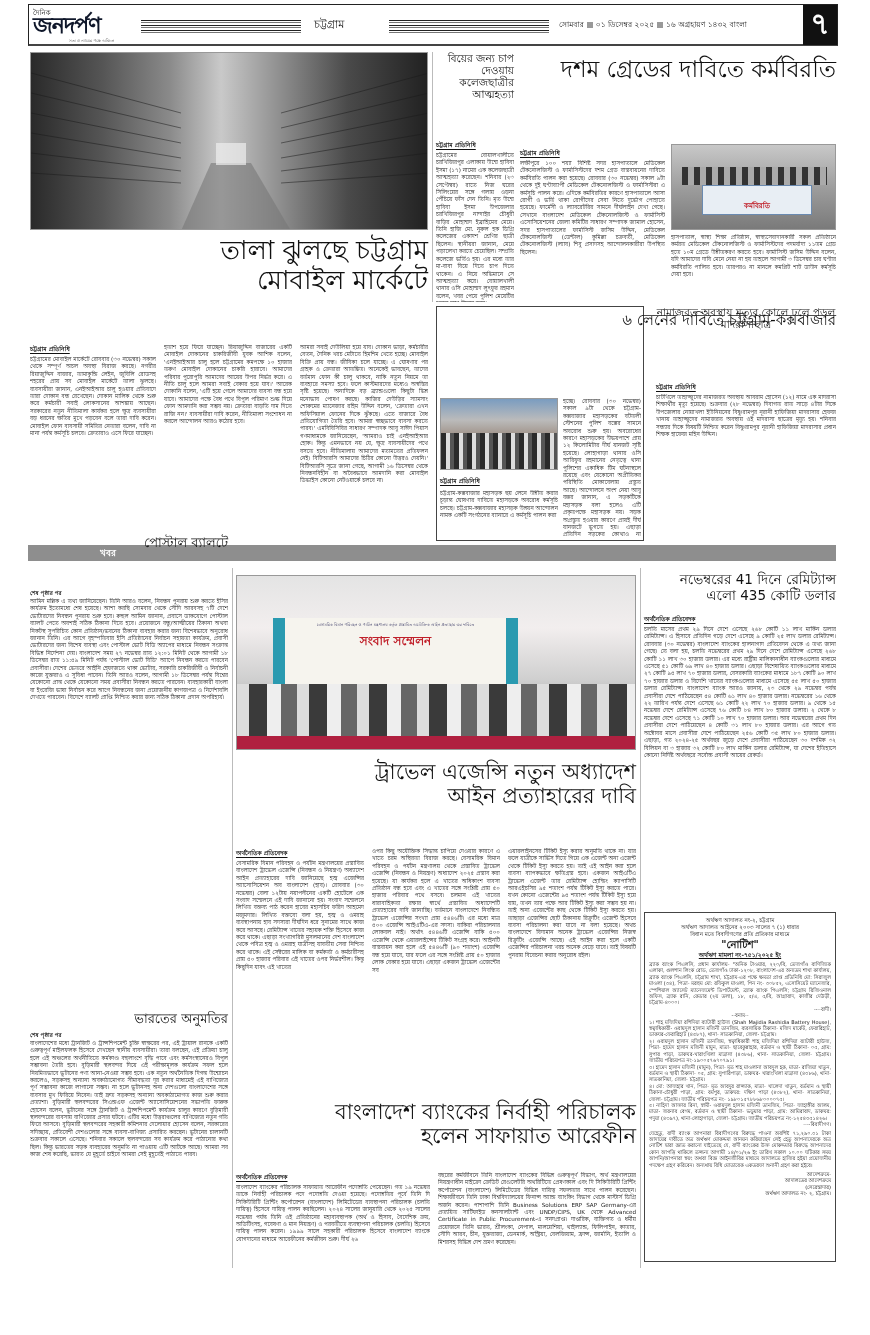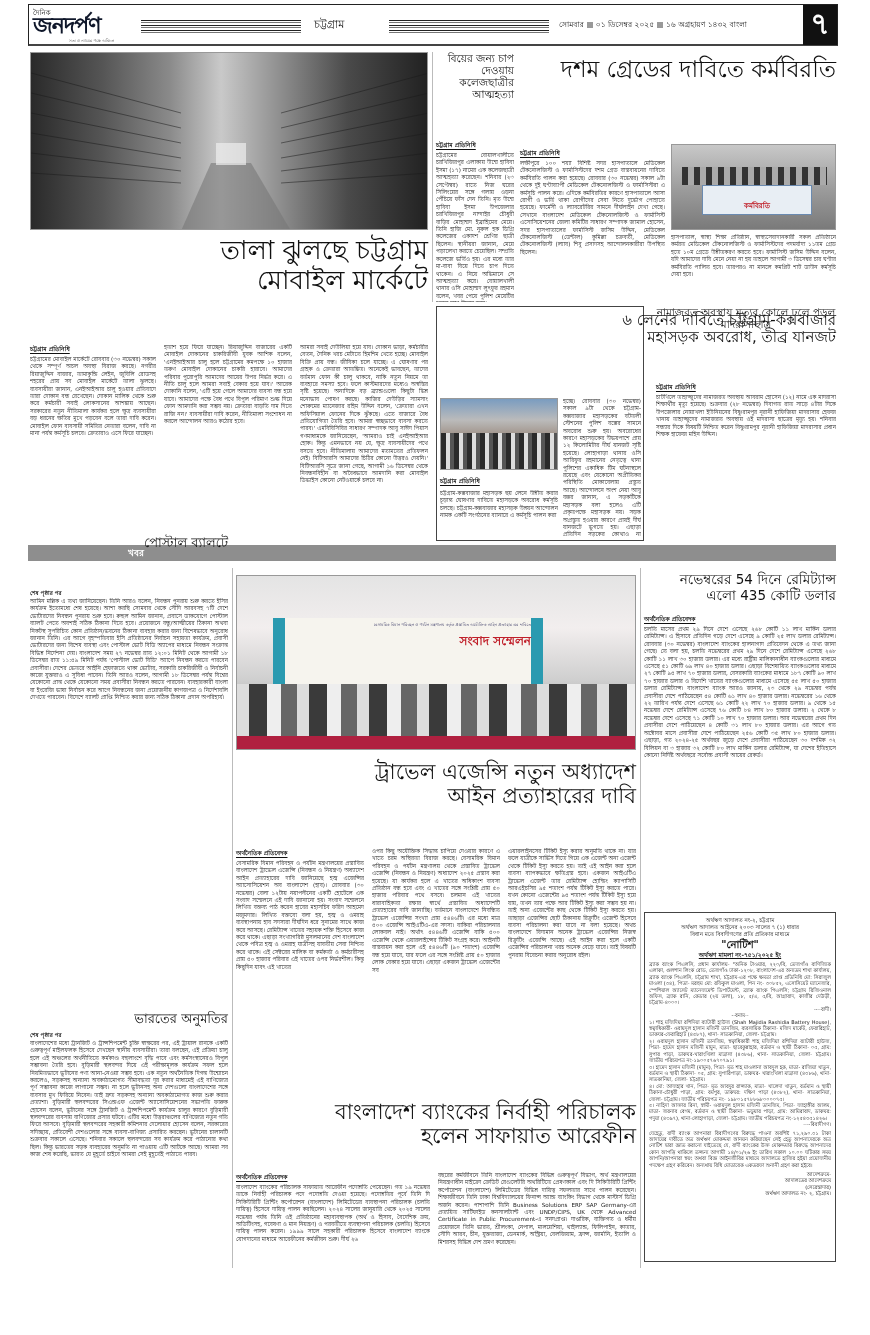--- a/index.html
+++ b/index.html
@@ -13,21 +13,21 @@
 #masthead{left:28px;top:4px;width:810px;height:42px;border:1px solid #222;border-bottom:2px solid #444;background:#fff}
 .rules{position:absolute;height:16px;top:13px;background:repeating-linear-gradient(#fff 0 2px,#222 2px 3px,#fff 3px 4px,#777 4px 5px)}
 #pgnum{position:absolute;right:0;top:0;width:34px;height:40px;background:#111;color:#fff;font-size:30px;font-weight:bold;display:flex;align-items:center;justify-content:center;font-family:"DejaVu Sans",sans-serif}
 .logo-small{position:absolute;left:4px;top:2px;font-size:7px;font-family:"DejaVu Sans",sans-serif}
 .logo-main{position:absolute;left:4px;top:9px;font-size:22px;font-weight:bold;font-family:"DejaVu Sans",sans-serif;letter-spacing:-1px;color:#0f172a;line-height:24px}
 .logo-tag{position:absolute;left:40px;top:33px;font-size:4px;font-family:"DejaVu Sans",sans-serif;color:#333}
 #section-name{position:absolute;left:285px;top:11px;font-size:11px;font-family:"DejaVu Sans",sans-serif}
 #dateline{position:absolute;left:530px;top:14px;font-size:7.5px;font-family:"DejaVu Sans",sans-serif}
 .sq{display:inline-block;width:6px;height:6px;background:#999;vertical-align:middle;margin:0 3px}
 .divider-v{position:absolute;width:1px;background:#bbb}
-#section-bar{left:28px;top:545px;width:808px;height:16px;background:#8e8e8e;color:#fff;font-family:"DejaVu Sans",sans-serif;font-size:9px;font-weight:bold;padding-left:100px;line-height:16px}
+#section-bar{left:28px;top:545px;width:808px;height:16px;background:#8e8e8e;color:#fff;font-family:"DejaVu Sans",sans-serif;font-size:9px;font-weight:bold;padding-left:72px;line-height:16px}
 .box{border:1px solid #444}
 </style>
 </head>
 <body>
 
 <div id="masthead" class="abs">
   <div class="logo-small">দৈনিক</div>
   <div class="logo-main">জনদর্পণ</div>
   <div class="logo-tag">সত্য ও ন্যায়ের পক্ষে অবিচল</div>
   <div class="rules" style="left:112px;width:160px"></div>
@@ -81,21 +81,20 @@
 <div class="abs txt" style="left:520px;top:160px;width:145px;height:140px">লক্ষীপুরে ১০০ শয্যা বিশিষ্ট সদর হাসপাতালে মেডিকেল টেকনোলজিস্ট ও ফার্মাসিস্টদের দশম গ্রেড বাস্তবায়নের দাবিতে কর্মবিরতি পালন করা হয়েছে। রোববার (৩০ নভেম্বর) সকাল ৯টা থেকে দুই ঘণ্টাব্যাপী মেডিকেল টেকনোলজিস্ট ও ফার্মাসিস্টরা এ কর্মসূচি পালন করে। এদিকে কর্মবিরতির কারণে হাসপাতালে আসা রোগী ও ভর্তি থাকা রোগীদের সেবা নিতে দুর্ভোগ পোহাতে হয়েছে। ফার্মেসী ও ল্যাবরেটরির সামনে দীর্ঘলাইন দেখা গেছে। সেখানে বাংলাদেশ মেডিকেল টেকনোলজিস্ট ও ফার্মাসিস্ট এসোসিয়েশনের জেলা কমিটির সাধারণ সম্পাদক জামাল হোসেন, সদর হাসপাতালের ফার্মাসিস্ট জসিম উদ্দিন, মেডিকেল টেকনোলজিস্ট (ডেন্টাল) কুমিল্লা চক্রবর্তী, মেডিকেল টেকনোলজিস্ট (ল্যাব) শিবু প্রসাদসহ আন্দোলনকারীরা উপস্থিত ছিলেন।</div>
 <div class="abs photo" style="left:671px;top:144px;width:165px;height:86px;background:linear-gradient(#c8c8c8 0%,#9a9a9a 55%,#7a7a7a 100%)">
   <div style="position:absolute;left:30px;top:40px;width:110px;height:30px;background:#e8eef4;border:1px solid #6a8ab0;font-family:'DejaVu Sans',sans-serif;font-size:7px;color:#c0202a;text-align:center;line-height:40px;font-weight:bold">কর্মবিরতি</div>
   <div style="position:absolute;left:10px;top:22px;width:145px;height:18px;background:repeating-linear-gradient(90deg,#333 0 6px,#aaa 6px 12px)"></div>
 </div>
 <div class="abs txt" style="left:671px;top:234px;width:165px;height:66px">হাসপাতাল, স্বাস্থ্য শিক্ষা প্রতিষ্ঠান, স্বাস্থ্যসেবাদানকারী সকল প্রতিষ্ঠানে কর্মরত মেডিকেল টেকনোলজিস্ট ও ফার্মাসিস্টদের পদমর্যাদা ১১তম গ্রেড হতে ১০ম গ্রেডে উন্নীতকরণ করতে হবে। ফার্মাসিস্ট জসিম উদ্দিন বলেন, যদি আমাদের দাবি মেনে নেয়া না হয় তাহলে আগামী ৩ ডিসেম্বর চার ঘণ্টার কর্মবিরতি পালিত হবে। তারপরও না মানলে কমপ্লিট শাট ডাউন কর্মসূচি দেয়া হবে।</div>
 
 <div class="abs box" style="left:436px;top:306px;width:208px;height:235px"></div>
 <div class="abs hl" style="left:440px;top:312px;width:396px;font-size:15px">
   <div>৬ লেনের দাবিতে চট্টগ্রাম-কক্সবাজার</div>
-  <div>মহাসড়ক অবরোধ, তীব্র যানজট</div>
 </div>
 <div class="abs photo" style="left:440px;top:398px;width:118px;height:72px;background:linear-gradient(#7a9cc0 0%,#bbb 30%,#8a7260 70%,#5a4a3a 100%)">
   <div style="position:absolute;left:0;bottom:0;width:118px;height:36px;background:repeating-linear-gradient(90deg,#2a2a2a 0 5px,#ddd 5px 9px,#555 9px 13px)"></div>
 </div>
 <div class="abs byline" style="left:440px;top:476px">চট্টগ্রাম প্রতিনিধি</div>
 <div class="abs txt" style="left:440px;top:490px;width:118px;height:48px">চট্টগ্রাম-কক্সবাজার মহাসড়ক ছয় লেনে উন্নীত করার চূড়ান্ত ঘোষণার দাবিতে মহাসড়কে অবরোধ কর্মসূচি চলছে। চট্টগ্রাম-কক্সবাজার মহাসড়ক উন্নয়ন আন্দোলন নামক একটি সংগঠনের ব্যানারে এ কর্মসূচি পালন করা</div>
 <div class="abs txt" style="left:563px;top:398px;width:78px;height:140px">হচ্ছে। রোববার (৩০ নভেম্বর) সকাল ৯টা থেকে চট্টগ্রাম-কক্সবাজার মহাসড়কের বটতলী স্টেশনের পুলিশ বক্সের সামনে অবরোধ শুরু হয়। অবরোধের কারণে মহাসড়কের উভয়পাশে প্রায় ১২ কিলোমিটার দীর্ঘ যানজট সৃষ্টি হয়েছে। লোহাগাড়া থানার ওসি আরিফুর রহমানের নেতৃত্বে থানা পুলিশের একাধিক টিম ঘটনাস্থলে রয়েছে এবং যেকোনো অপ্রীতিকর পরিস্থিতি মোকাবেলায় প্রস্তুত আছে। আন্দোলনে অংশ নেয়া আবু বক্কর জানান, এ সড়কটিকে মহাসড়ক বলা হলেও এটি প্রকৃতপক্ষে মহাসড়ক নয়। সড়ক অপ্রস্তুত হওয়ার কারণে প্রায়ই দীর্ঘ যানজটে ভুগতে হয়। এছাড়া প্রতিদিন সড়কের কোথাও না কোথাও দুর্ঘটনা ঘটছে, এতে প্রাণও যাচ্ছে। এরপরও সরকার এই সড়কের দিকে নজর দিচ্ছে না। এ কারণে আমরা অবরোধ শুরু করেছি। সড়কটি ছয় লেনের চূড়ান্ত ঘোষণা না আসা পর্যন্ত আন্দোলন চালিয়ে যাবো।</div>
 
 <div class="abs hl" style="left:656px;top:306px;width:180px;font-size:10.5px;text-align:center">নামাজরত অবস্থায় মৃত্যুর কোলে ঢলে পড়ল মাদরাসাছাত্র</div>
 <div class="abs byline" style="left:656px;top:382px">চট্টগ্রাম প্রতিনিধি</div>
@@ -107,21 +106,21 @@
 <div class="abs txt" style="left:30px;top:590px;width:198px;font-weight:bold">শেষ পৃষ্ঠার পর</div>
 <div class="abs txt" style="left:30px;top:598px;width:198px;height:410px">আমিন মল্লিক এ তথ্য জানিয়েছেন। তিনি আরও বলেন, নিবন্ধন পুনরায় শুরু করতে ইসির কার্যক্রম ইতোমধ্যে শেষ হয়েছে। আশা করছি সোমবার থেকে সৌদি আরবসহ ৭টি দেশে ভোটারদের নিবন্ধন পুনরায় শুরু হবে। রুহুল আমিন জানান, প্রবাসে ডাকযোগে পোস্টাল ব্যালট পেতে অবশ্যই সঠিক ঠিকানা দিতে হবে। প্রয়োজনে বন্ধু/আত্মীয়ের ঠিকানা অথবা নিকটস্থ সুপরিচিত কোন প্রতিষ্ঠান/ভবনের ঠিকানা ব্যবহার করার জন্য বিশেষভাবে অনুরোধ জানান তিনি। এর আগে বৃহস্পতিবার ইসি প্রতিষ্ঠানের নির্বাচন সহায়তা কার্যক্রম, প্রবাসী ভোটারদের জন্য বিশেষ ব্যবস্থা এবং পোস্টাল ভোট বিডি অ্যাপের মাধ্যমে নিবন্ধন সংক্রান্ত বিভিন্ন নির্দেশনা দেয়। বাংলাদেশ সময় ২৭ নভেম্বর রাত ১২:০১ মিনিট থেকে আগামী ১৮ ডিসেম্বর রাত ১১:৫৯ মিনিট পর্যন্ত 'পোস্টাল ভোট বিডি' অ্যাপে নিবন্ধন করতে পারবেন প্রবাসীরা। দেশের ভেতরে আইনি হেফাজতে থাকা ভোটার, সরকারি চাকরিজীবী ও নির্বাচনী কাজে যুক্তরাও এ সুবিধা পাবেন। তিনি আরও বলেন, আগামী ১৮ ডিসেম্বর পর্যন্ত বিশ্বের যেকোনো প্রান্ত থেকে যেকোনো সময় প্রবাসীরা নিবন্ধন করতে পারবেন। ব্যবহারকারী বাংলা বা ইংরেজি ভাষা নির্বাচন করে আগে নিবন্ধনের জন্য প্রয়োজনীয় কাগজপত্র ও নির্দেশাবলি দেখতে পারবেন। বিদেশে ব্যালট প্রাপ্তি নিশ্চিত করার জন্য সঠিক ঠিকানা প্রদান অপরিহার্য।</div>
 
 <div class="abs hl" style="left:30px;top:1012px;width:198px;font-size:13px">ভারতের অনুমতির</div>
 <div class="abs txt" style="left:30px;top:1032px;width:198px;font-weight:bold">শেষ পৃষ্ঠার পর</div>
 <div class="abs txt" style="left:30px;top:1040px;width:198px;height:225px">বাংলাদেশের মধ্যে ট্রানজিট ও ট্রান্সশিপমেন্ট চুক্তি স্বাক্ষরের পর, এই ট্রায়াল রানকে একটি গুরুত্বপূর্ণ মাইলফলক হিসেবে দেখছেন স্থানীয় ব্যবসায়ীরা। তারা বলছেন, এই প্রক্রিয়া চালু হলে এই অঞ্চলের অর্থনীতিতে কর্মকাণ্ড বহুলাংশে বৃদ্ধি পাবে এবং কর্মসংস্থানেরও বিপুল সম্ভাবনা তৈরি হবে। বুড়িমারী স্থলবন্দর দিয়ে এই পরীক্ষামূলক কার্যক্রম সফল হলে নিয়মিতভাবে ভুটানের পণ্য আনা-নেওয়া সম্ভব হবে। এক নতুন অর্থনৈতিক দিগন্ত উন্মোচন করলেও, সড়কসহ অন্যান্য অবকাঠামোগত সীমাবদ্ধতা দূর করার মাধ্যমেই এই বাণিজ্যের পূর্ণ সম্ভাবনা কাজে লাগানো সম্ভব। না হলে ভুটানসহ অন্য দেশগুলো বাংলাদেশের সঙ্গে ব্যবসার মুখ ফিরিয়ে নিবেন। তাই দ্রুত সড়কসহ অন্যান্য অবকাঠামোগত কাজ শুরু করার প্রত্যাশা। বুড়িমারী স্থলবন্দরের সিএন্ডএফ এজেন্ট অ্যাসোসিয়েশনের সভাপতি ফারুক হোসেন বলেন, ভুটানের সঙ্গে ট্রানজিট ও ট্রান্সশিপমেন্ট কার্যক্রম চালুর কারণে বুড়িমারী স্থলবন্দরের ব্যবসায় বাণিজ্যের প্রসার ঘটবে। এটির মধ্যে উত্তরাঞ্চলের বাণিজ্যের নতুন গতি ফিরে আসবে। বুড়িমারী স্থলবন্দরের সহকারী কমিশনার দেলোয়ার হোসেন বলেন, সরকারের সদিচ্ছায়, প্রতিবেশী দেশগুলোর সঙ্গে ব্যবসা-বাণিজ্য প্রসারিত করছেন। ভুটানের চালানটি শুক্রবার সকালে এসেছে। শনিবার সকালে স্থলবন্দরের সব কার্যক্রম করে পাঠানোর কথা ছিল। কিন্তু ভারতের সড়ক ব্যবহারের অনুমতি না পাওয়ায় এটি আটকে আছে। আমরা সব কাজ শেষ করেছি, ভারত যে মুহূর্তে চাইবে আমরা সেই মুহূর্তেই পাঠাতে পারব।</div>
 
 <div class="divider-v" style="left:232px;top:568px;height:700px"></div>
 
 <div class="abs photo" style="left:236px;top:575px;width:400px;height:175px;background:linear-gradient(#e4e4e4 0%,#f2eeee 30%,#cfcfcf 60%,#8a8a8a 100%)">
-  <div style="position:absolute;left:36px;top:42px;width:270px;height:70px;background:#f6f4ee;border-left:12px solid #2a9ab0;border-right:12px solid #2a9ab0;text-align:right;padding-top:4px">
+  <div style="position:absolute;left:36px;top:42px;width:245px;height:70px;background:#f6f4ee;border-left:12px solid #2a9ab0;border-right:12px solid #2a9ab0;text-align:center;padding-top:4px">
     <div style="font-family:'DejaVu Sans',sans-serif;font-size:4px;color:#225">বেসামরিক বিমান পরিবহন ও পর্যটন মন্ত্রণালয় কর্তৃক প্রস্তাবিত অযৌক্তিক আইন প্রত্যাহার এর দাবিতে</div>
     <div style="font-family:'DejaVu Sans',sans-serif;font-size:12px;color:#c0202a;font-weight:bold;margin-top:3px">সংবাদ সম্মেলন</div>
   </div>
   <div style="position:absolute;left:0;top:108px;width:400px;height:52px;background:repeating-linear-gradient(90deg,#ddd 0 12px,#3a3a3a 12px 30px,#eee 30px 44px,#666 44px 60px)"></div>
   <div style="position:absolute;left:0;top:160px;width:400px;height:15px;background:#b02040"></div>
 </div>
 <div class="abs hl" style="left:236px;top:760px;width:400px;font-size:21px">
   <div>ট্রাভেল এজেন্সি নতুন অধ্যাদেশ</div>
   <div>আইন প্রত্যাহারের দাবি</div>
 </div>
@@ -134,21 +133,21 @@
   <div>বাংলাদেশ ব্যাংকের নির্বাহী পরিচালক</div>
   <div>হলেন সাফায়াত আরেফীন</div>
 </div>
 <div class="abs byline" style="left:236px;top:1172px">অর্থনৈতিক প্রতিবেদক</div>
 <div class="abs txt" style="left:236px;top:1184px;width:194px;height:80px">বাংলাদেশ ব্যাংকের পরিচালক সাফায়াত আরেফীন পদোন্নতি পেয়েছেন। গত ১৯ নভেম্বর তাকে নির্বাহী পরিচালক পদে পদোন্নতি দেওয়া হয়েছে। পদোন্নতির পূর্বে তিনি দি সিকিউরিটি প্রিন্টিং কর্পোরেশন (বাংলাদেশ) লিমিটেডের ব্যবস্থাপনা পরিচালক (চলতি দায়িত্ব) হিসেবে দায়িত্ব পালন করছিলেন। ২০২৪ সালের জানুয়ারি থেকে ২০২৫ সালের নভেম্বর পর্যন্ত তিনি ওই প্রতিষ্ঠানের মহাব্যবস্থাপক (অর্থ ও হিসাব, বৈদেশিক ক্রয়, অডিটিংসহ, গবেষণা ও মান নিয়ন্ত্রণ) ও পরবর্তীতে ব্যবস্থাপনা পরিচালক (চলতি) হিসেবে দায়িত্ব পালন করেন। ১৯৯৯ সালে সহকারী পরিচালক হিসেবে বাংলাদেশ ব্যাংকে যোগদানের মাধ্যমে আরেফীনের কর্মজীবন শুরু। দীর্ঘ ২৬</div>
 <div class="abs txt" style="left:438px;top:1172px;width:198px;height:92px">বছরের কর্মজীবনে তিনি বাংলাদেশ ব্যাংকের বিভিন্ন গুরুত্বপূর্ণ বিভাগ, অর্থ মন্ত্রণালয়ের নিয়ন্ত্রণাধীন মাইক্রো ক্রেডিট রেগুলেটরি অথরিটিতে প্রেষণকাল এবং দি সিকিউরিটি প্রিন্টিং কর্পোরেশন (বাংলাদেশ) লিমিটেডের বিভিন্ন দায়িত্ব সফলতার সাথে পালন করেছেন। শিক্ষাজীবনে তিনি ঢাকা বিশ্ববিদ্যালয়ের ফিনান্স অ্যান্ড ব্যাংকিং বিভাগ থেকে মাস্টার্স ডিগ্রি অর্জন করেন। পাশাপাশি তিনি Business Solutions ERP SAP Germany-এর প্রত্যয়িত সার্টিফাইড কনসালট্যান্ট এবং UNDP/CIPS, UK থেকে Advanced Certificate in Public Procurement-এ সনদপ্রাপ্ত। দাপ্তরিক, ব্যক্তিগত ও ধর্মীয় প্রয়োজনে তিনি ভারত, শ্রীলংকা, নেপাল, মালয়েশিয়া, থাইল্যান্ড, ফিলিপাইন, কাতার, সৌদি আরব, চীন, যুক্তরাজ্য, ডেনমার্ক, অস্ট্রিয়া, বেলজিয়াম, ফ্রান্স, জার্মানি, ইতালি ও মিশরসহ বিভিন্ন দেশ ভ্রমণ করেছেন।</div>
 
 <div class="divider-v" style="left:640px;top:568px;height:700px"></div>
 
 <div class="abs hl" style="left:644px;top:572px;width:192px;font-size:13.5px">
-  <div>নভেম্বরের 54 দিনে রেমিট্যান্স</div>
+  <div>নভেম্বরের 41 দিনে রেমিট্যান্স</div>
   <div>এলো 435 কোটি ডলার</div>
 </div>
 <div class="abs byline" style="left:644px;top:614px">অর্থনৈতিক প্রতিবেদক</div>
 <div class="abs txt" style="left:644px;top:626px;width:192px;height:280px">চলতি মাসের প্রথম ২৯ দিনে দেশে এসেছে ২৬৮ কোটি ১১ লাখ মার্কিন ডলার রেমিট্যান্স। এ হিসাবে প্রতিদিন গড়ে দেশে এসেছে ৯ কোটি ২৫ লাখ ডলার রেমিট্যান্স। রোববার (৩০ নভেম্বর) বাংলাদেশ ব্যাংকের হালনাগাদ প্রতিবেদন থেকে এ তথ্য জানা গেছে। তে বলা হয়, চলতি নভেম্বরের প্রথম ২৯ দিনে দেশে রেমিট্যান্স এসেছে ২৬৮ কোটি ১১ লাখ ৩০ হাজার ডলার। এর মধ্যে রাষ্ট্রীয় মালিকানাধীন ব্যাংকগুলোর মাধ্যমে এসেছে ৫১ কোটি ৬৯ লাখ ৪০ হাজার ডলার। এছাড়া বিশেষায়িত ব্যাংকগুলোর মাধ্যমে ২৭ কোটি ৯৫ লাখ ৭০ হাজার ডলার, বেসরকারি ব্যাংকের মাধ্যমে ১৮৭ কোটি ৯০ লাখ ৭০ হাজার ডলার ও বিদেশি খাতের ব্যাংকগুলোর মাধ্যমে এসেছে ৫৫ লাখ ৫০ হাজার ডলার রেমিট্যান্স। বাংলাদেশ ব্যাংক আরও জানায়, ২৩ থেকে ২৯ নভেম্বর পর্যন্ত প্রবাসীরা দেশে পাঠিয়েছেন ৫৪ কোটি ৬১ লাখ ৪০ হাজার ডলার। নভেম্বরের ১৬ থেকে ২২ তারিখ পর্যন্ত দেশে এসেছে ৬১ কোটি ২২ লাখ ৭০ হাজার ডলার। ৯ থেকে ১৫ নভেম্বর দেশে রেমিট্যান্স এসেছে ৭৬ কোটি ৮৪ লাখ ৮০ হাজার ডলার। ২ থেকে ৮ নভেম্বর দেশে এসেছে ৭১ কোটি ১০ লাখ ৭০ হাজার ডলার। আর নভেম্বরের প্রথম দিন প্রবাসীরা দেশে পাঠিয়েছেন ৪ কোটি ৩১ লাখ ৮০ হাজার ডলার। এর আগে গত অক্টোবর মাসে প্রবাসীরা দেশে পাঠিয়েছেন ২৫৬ কোটি ৩৫ লাখ ৮০ হাজার ডলার। এছাড়া, গত ২০২৪-২৫ অর্থবছর জুড়ে দেশে প্রবাসীরা পাঠিয়েছেন ৩০ দশমিক ৩২ বিলিয়ন বা ৩ হাজার ৩২ কোটি ৮০ লাখ মার্কিন ডলার রেমিট্যান্স, যা দেশের ইতিহাসে কোনো নির্দিষ্ট অর্থবছরে সর্বোচ্চ প্রবাসী আয়ের রেকর্ড।</div>
 
 <div class="abs box" style="left:644px;top:912px;width:192px;height:350px;padding:4px;font-family:'DejaVu Sans',sans-serif">
   <div style="text-align:center;font-size:5.5px;line-height:7px">অর্থঋণ আদালত নং-২, চট্টগ্রাম</div>
   <div style="text-align:center;font-size:5.5px;line-height:7px">অর্থঋণ আদালত আইনের ২০০৩ সালের ৭ (১) ধারার</div>
   <div style="text-align:center;font-size:5.5px;line-height:7px">বিধান মতে বিবাদীগণের প্রতি প্রতিকার মাধ্যমে</div>
   <div style="text-align:center;font-size:10px;font-weight:bold;line-height:13px">"নোটিশ"</div>

